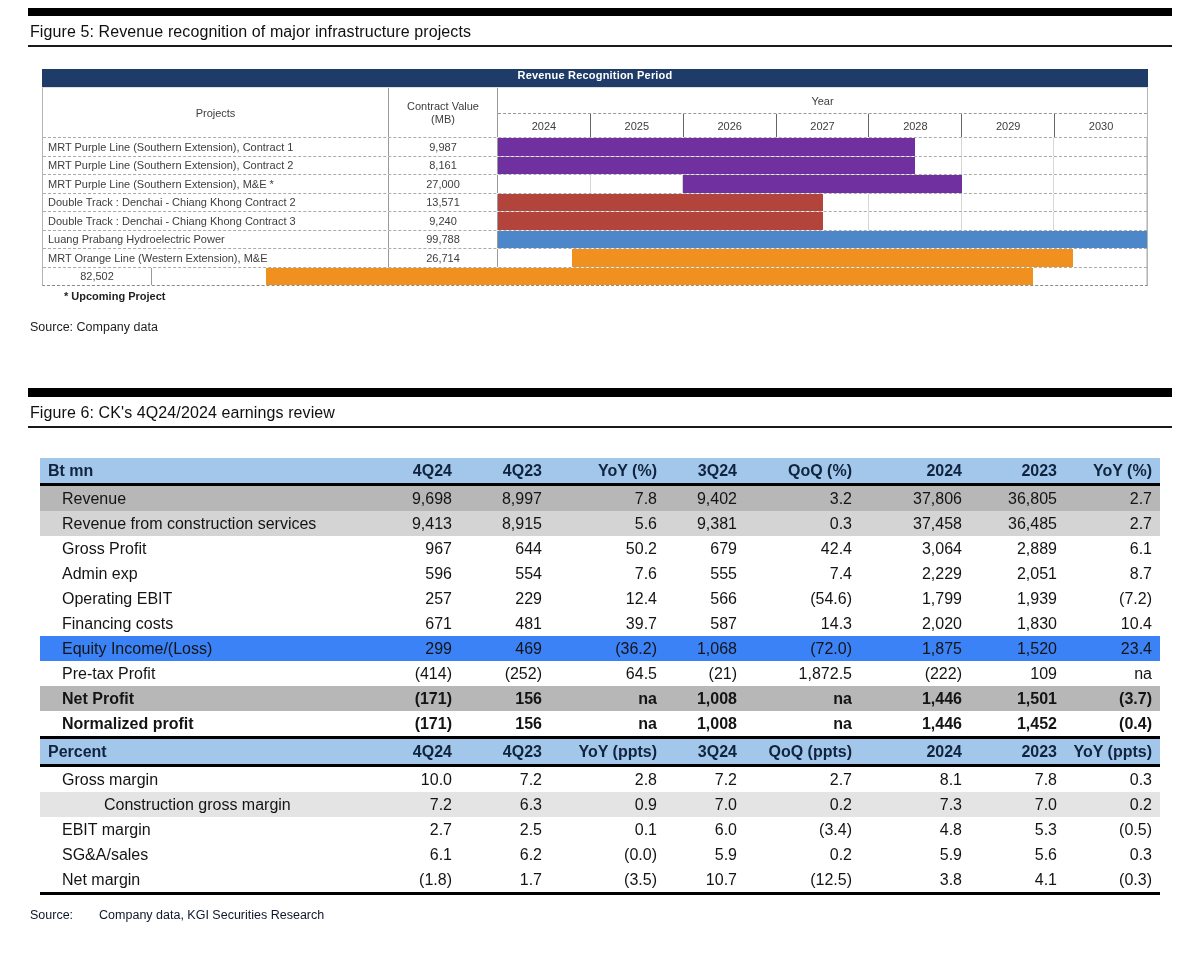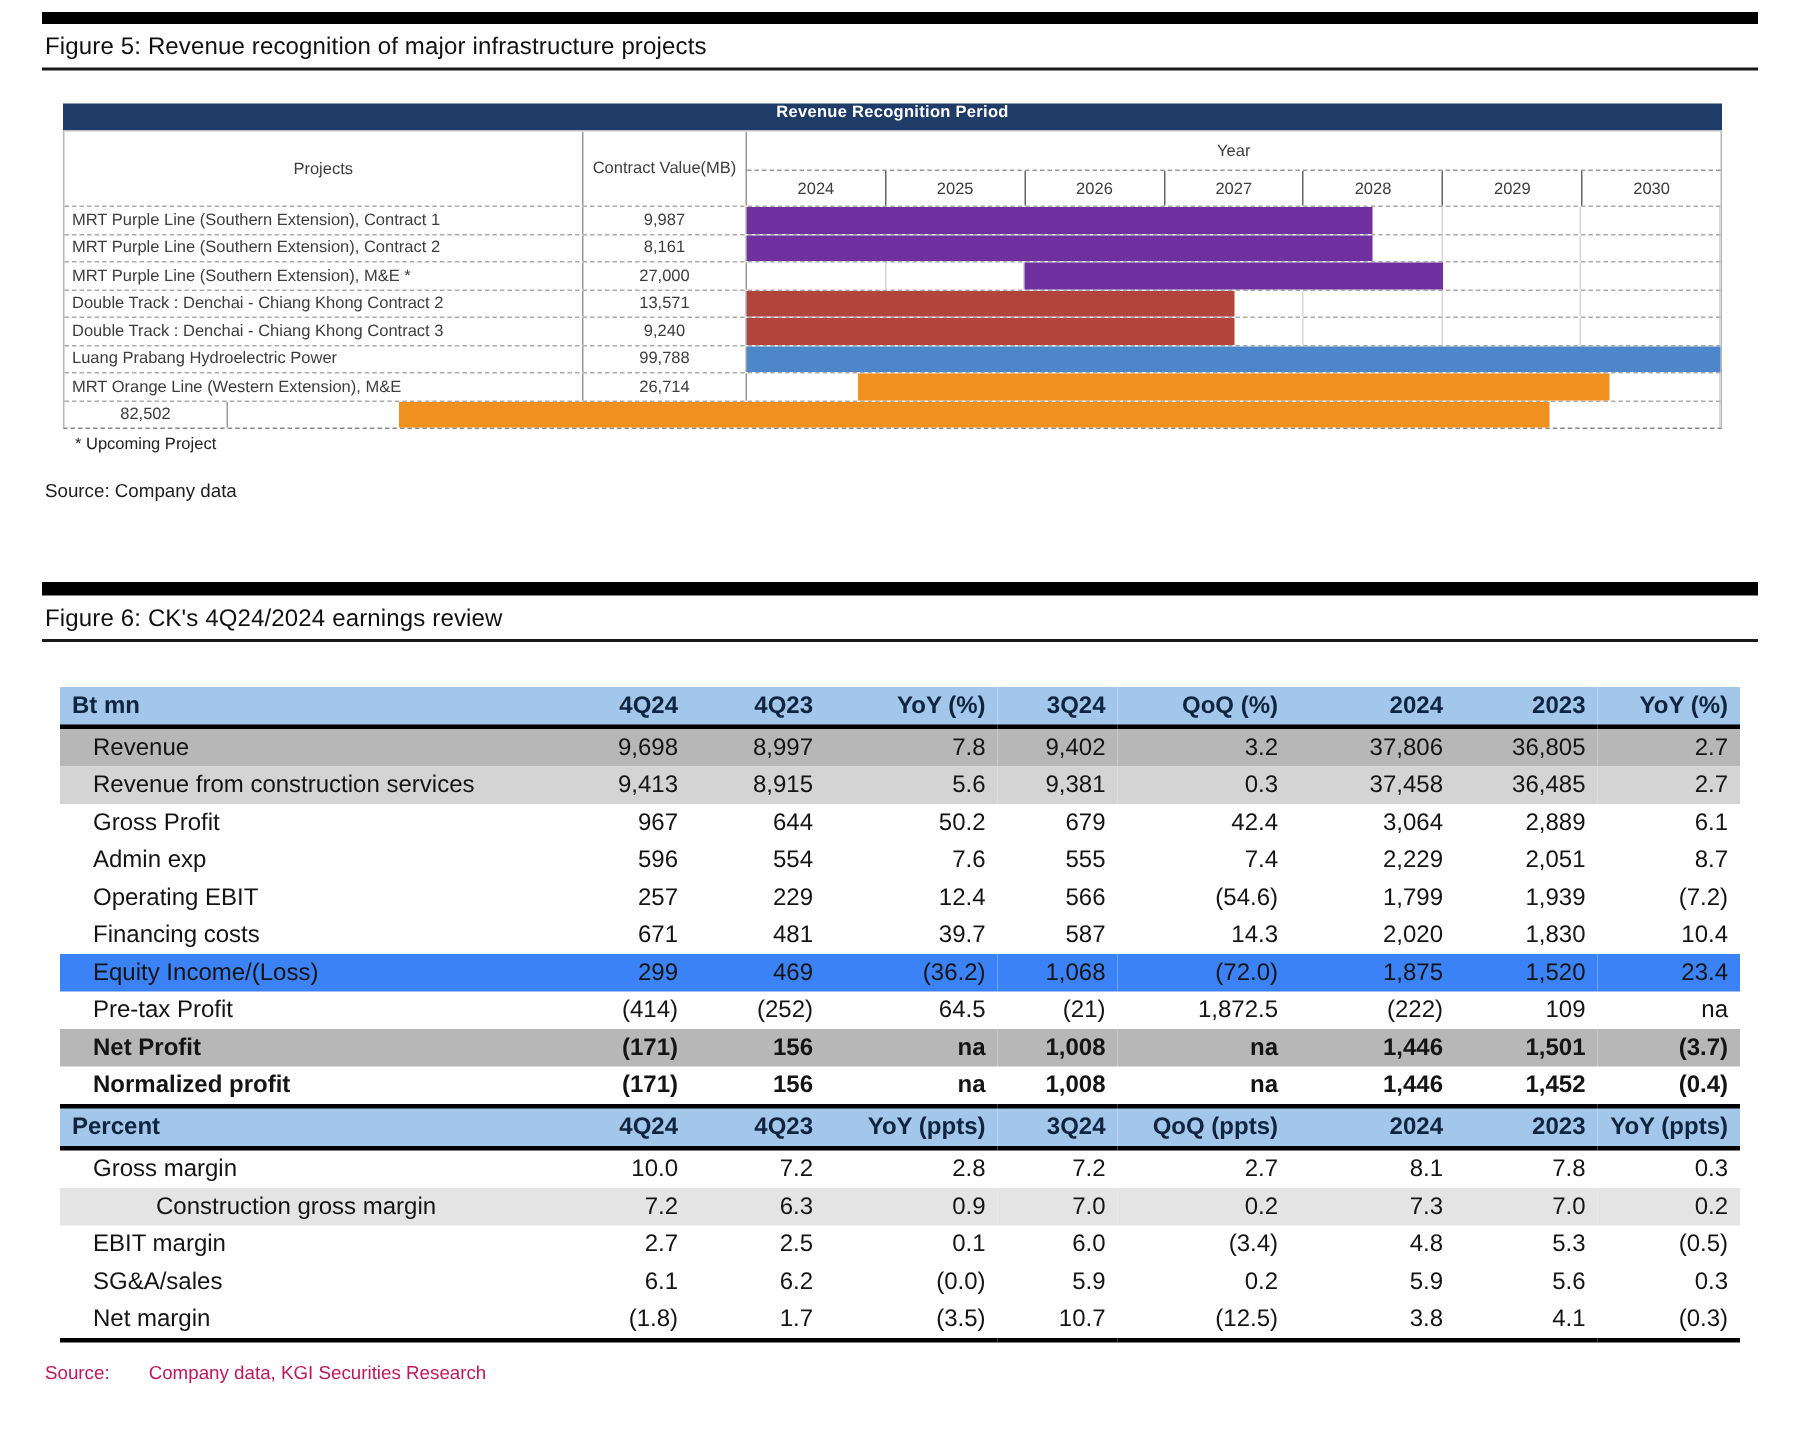--- a/index.html
+++ b/index.html
@@ -8,52 +8,52 @@
   .content{padding:0 28px}
   .topbar{margin-top:8px;height:8px;background:#000}
   .figtitle{font-size:16px;font-weight:normal;color:#101010;padding:7px 0 4px 2px;letter-spacing:.1px}
   .rule{border-bottom:2px solid #1a1a1a}
 
   
   .gantt{margin:22px 0 0 14px;width:1106px;font-size:11px;color:#3d3d3d}
   .g-navy{height:18px;background:#1f3b68;color:#fff;font-weight:bold;display:flex;align-items:flex-start;justify-content:center;font-size:11px;letter-spacing:.2px}
   .g-head{display:flex;height:50px;border-left:1px solid #b5b5b5;border-right:1px solid #b5b5b5;border-top:1px solid #e0e0e0}
   .g-head-projects{width:346px;border-right:1px solid #9a9a9a;display:flex;align-items:center;justify-content:center}
-  .g-head-cv{width:109px;border-right:1px solid #9a9a9a;display:flex;flex-direction:row;align-items:center;justify-content:center;line-height:13px}
+  .g-head-cv{width:109px;border-right:1px solid #9a9a9a;display:flex;flex-direction:column;align-items:center;justify-content:center;line-height:13px}
   .g-head-year{flex:1;display:flex;flex-direction:column}
   .g-year-label{height:25px;display:flex;align-items:center;justify-content:center}
   .g-years{flex:1;display:flex;border-top:1px dashed #999}
   .ycell{flex:1;display:flex;align-items:center;justify-content:center;color:#3d3d3d}
   .ycell + .ycell{border-left:1px solid #666}
   .g-rows{border-left:1px solid #b5b5b5;border-right:1px solid #b5b5b5;border-bottom:1.5px dashed #8a8a8a}
   .grow{display:flex;height:18.5px;border-top:1px dashed #ababab}
   .gp{width:346px;padding-left:5px;border-right:1px solid #9a9a9a;display:flex;align-items:center;white-space:nowrap;overflow:hidden}
   .gv{width:109px;border-right:1px solid #9a9a9a;display:flex;align-items:center;justify-content:center}
   .gy{flex:1;position:relative;display:flex}
   .ygrid{flex:1;border-right:1px solid #d6d6d6}
   .ygrid:last-child{border-right:none}
   .gbar{position:absolute;top:0;bottom:0}
-  .gfoot{margin:4px 0 0 22px;font-size:11px;font-weight:normal;color:#222}
+  .gfoot{margin:4px 0 0 36px;font-size:11px;font-weight:bold;color:#222}
   .source{margin-top:18px;font-size:12.5px;color:#1d1d1d;padding-left:2px}
   .divider{margin-top:54px;height:9px;background:#000}
 
   
   .fin{margin:30px 0 0 12px;width:1120px;border-collapse:collapse;font-size:16px;color:#141414;border-bottom:3px solid #000}
   .fin td{padding:3.5px 8px;text-align:right;white-space:nowrap}
   .fin td.lab{text-align:left;padding-left:22px}
   tr.hdr td{background:#a2c7ea;font-weight:bold;color:#10233f;border-bottom:3px solid #000}
   tr.hdr td.lab{padding-left:8px}
   tr.hdr2 td{border-top:3px solid #000}
   tr.gray td{background:#b7b7b7}
   tr.lightgray td{background:#d4d4d4}
   tr.blue td{background:#3b82f6}
   tr.lightgray2 td{background:#e4e4e4}
   tr.bold td{font-weight:bold}
   tr.indent td.lab{padding-left:64px}
-  .source2{margin:13px 0 0 2px;font-size:12.5px;color:#be185d}
+  .source2{margin:13px 0 0 2px;font-size:12.5px;color:#0f172a}
   .source2 .slabel{display:inline-block;margin-right:26px}
 </style>
 </head>
 <body>
 
 <div class="content">
 
   <div class="topbar"></div>
   <div class="figtitle">Figure 5: Revenue recognition of major infrastructure projects</div>
   <div class="rule"></div>

